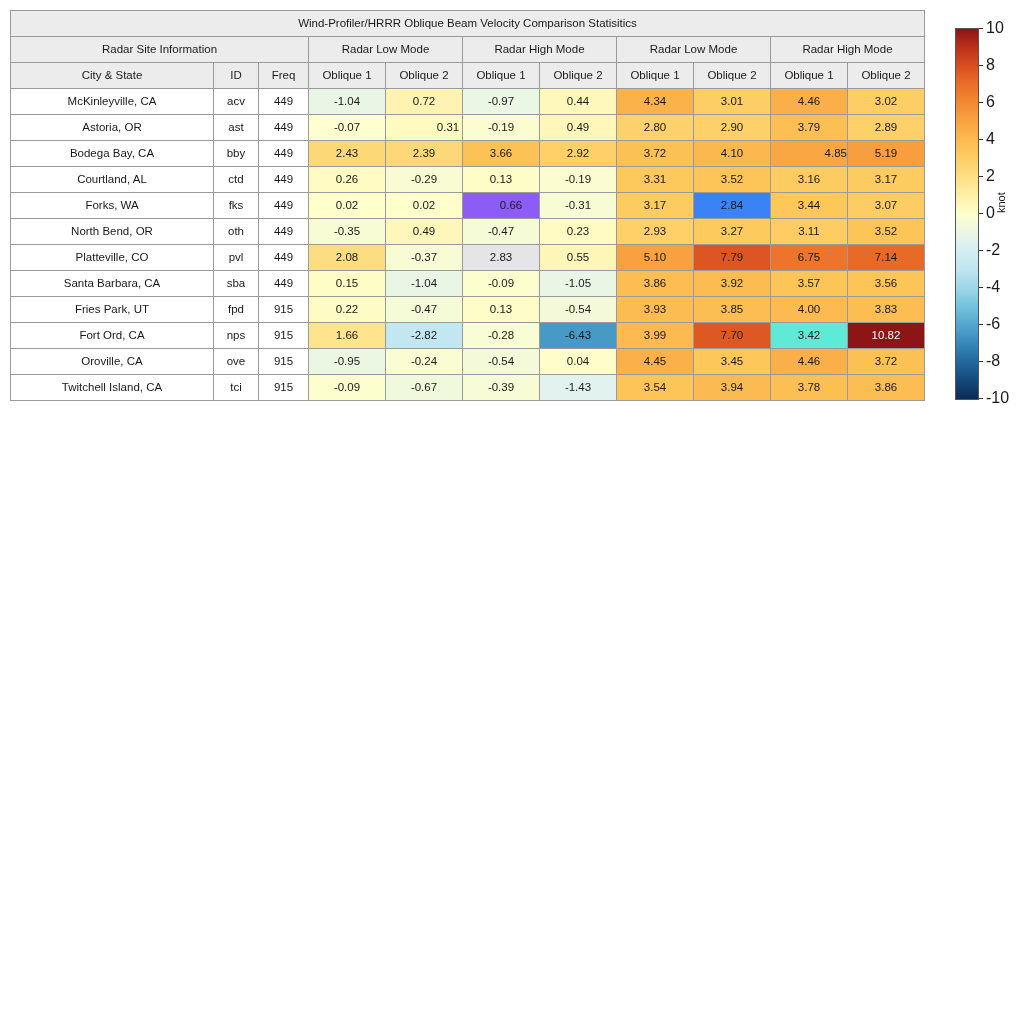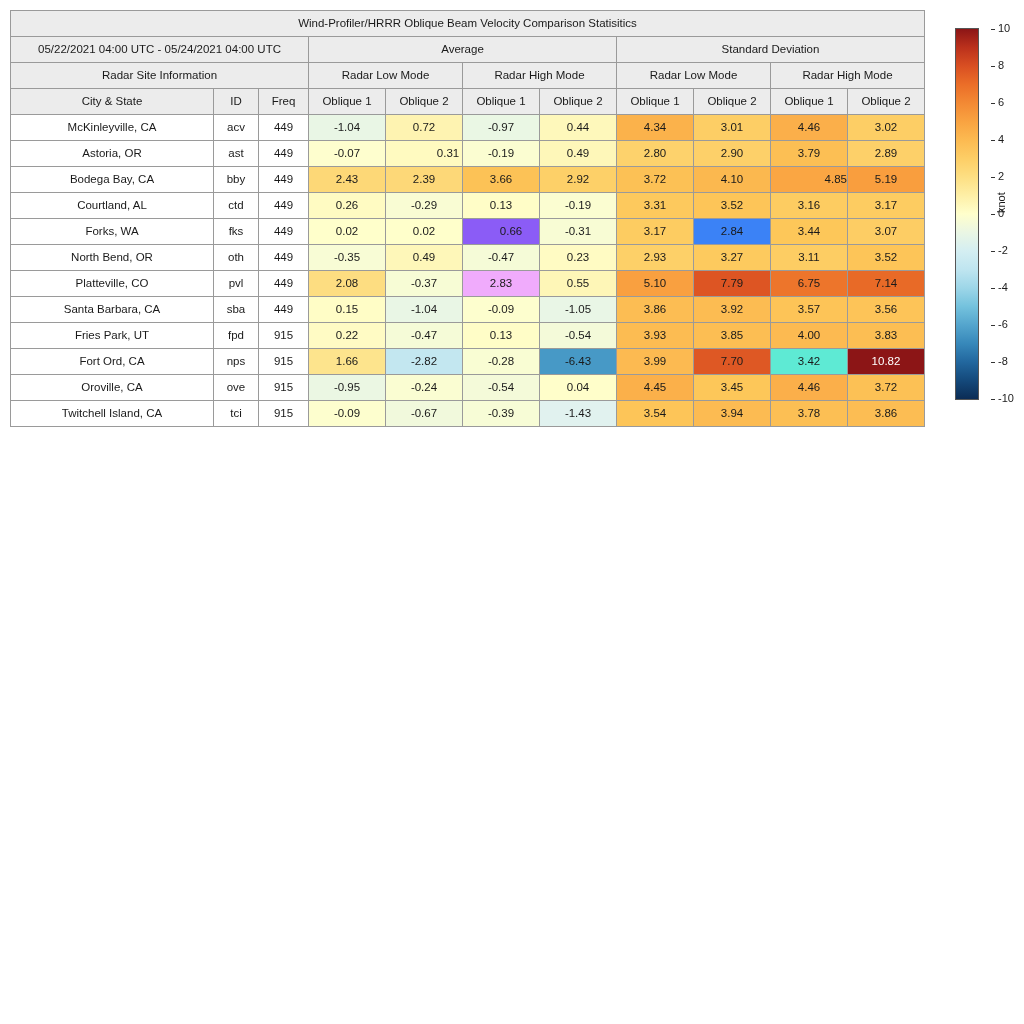--- a/index.html
+++ b/index.html
@@ -73,22 +73,22 @@
   }
   .cbar-ticks {
     position: absolute;
     left: 979px;
     top: 28px;
     width: 40px;
     height: 370px;
   }
   .cbar-tick {
     position: absolute;
-    left: 12px;
-    font-size: 11px;
+    left: 0;
+    font-size: 16px;
     color: #1a1a1a;
     transform: translateY(-50%);
   }
   .cbar-tick .dash {
     display: inline-block;
     width: 4px;
     border-top: 1px solid #333;
     vertical-align: middle;
     margin-right: 3px;
   }
@@ -119,25 +119,20 @@
           <col class="val-col">
           <col class="val-col">
         <col class="val-col">
           <col class="val-col">
           <col class="val-col">
           <col class="val-col">
       </colgroup>
       <tbody>
         <tr>
           <td class="hdr title-cell" colspan="11">Wind-Profiler/HRRR Oblique Beam Velocity Comparison Statisitics</td>
-        </tr>
-        <tr>
-          <td class="hdr" colspan="3">05/22/2021 04:00 UTC - 05/24/2021 04:00 UTC</td>
-          <td class="hdr" colspan="4">Average</td>
-          <td class="hdr" colspan="4">Standard Deviation</td>
         </tr>
         <tr>
           <td class="hdr" colspan="3">Radar Site Information</td>
           <td class="hdr" colspan="2">Radar Low Mode</td>
           <td class="hdr" colspan="2">Radar High Mode</td>
           <td class="hdr" colspan="2">Radar Low Mode</td>
           <td class="hdr" colspan="2">Radar High Mode</td>
         </tr>
         <tr>
           <td class="hdr">City &amp; State</td>
@@ -231,21 +226,21 @@
             <td style="background: rgb(253, 202, 94); color: rgb(26, 26, 26);">3.27</td>
             <td style="background: rgb(253, 205, 99); color: rgb(26, 26, 26);">3.11</td>
             <td style="background: rgb(253, 197, 88); color: rgb(26, 26, 26);">3.52</td>
           </tr>
           <tr>
             <td class="city-cell">Platteville, CO</td>
             <td class="city-cell">pvl</td>
             <td class="city-cell">449</td>
             <td style="background: rgb(253, 221, 129); color: rgb(26, 26, 26);">2.08</td>
             <td style="background: rgb(247, 252, 213); color: rgb(26, 26, 26);">-0.37</td>
-            <td style="background: #f0abfc; color: rgb(26, 26, 26); margin-top: 28px;">2.83</td>
+            <td style="background: #e5e5e5; color: rgb(26, 26, 26); margin-top: 28px;">2.83</td>
             <td style="background: rgb(254, 246, 183); color: rgb(26, 26, 26);">0.55</td>
             <td style="background: rgb(249, 160, 64); color: rgb(26, 26, 26);">5.10</td>
             <td style="background: rgb(221, 85, 35); color: rgb(26, 26, 26);">7.79</td>
             <td style="background: rgb(237, 117, 43); color: rgb(26, 26, 26);">6.75</td>
             <td style="background: rgb(232, 106, 39); color: rgb(26, 26, 26);">7.14</td>
           </tr>
           <tr>
             <td class="city-cell">Santa Barbara, CA</td>
             <td class="city-cell">sba</td>
             <td class="city-cell">449</td>

